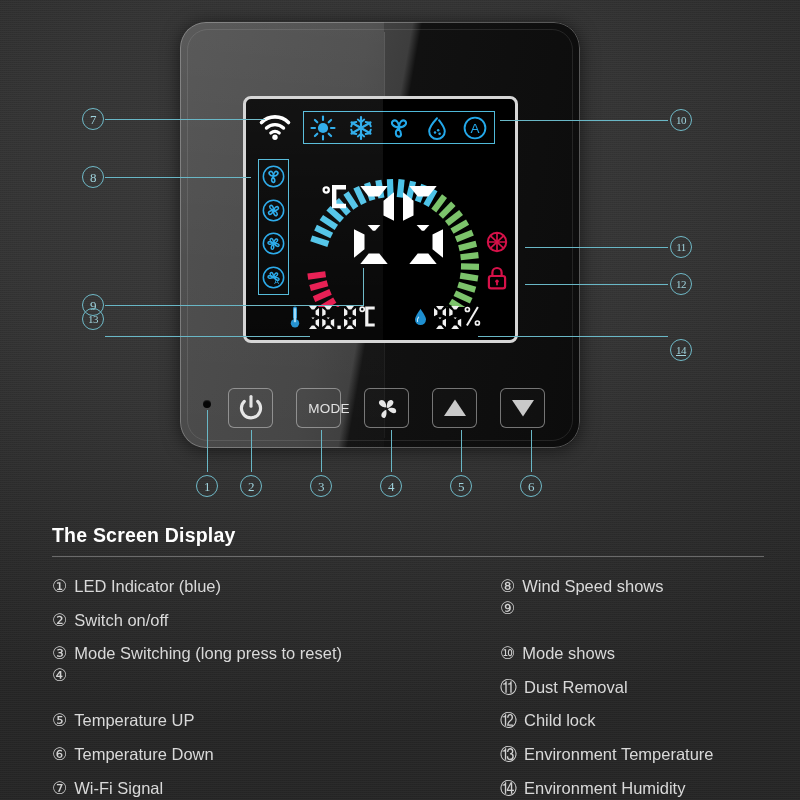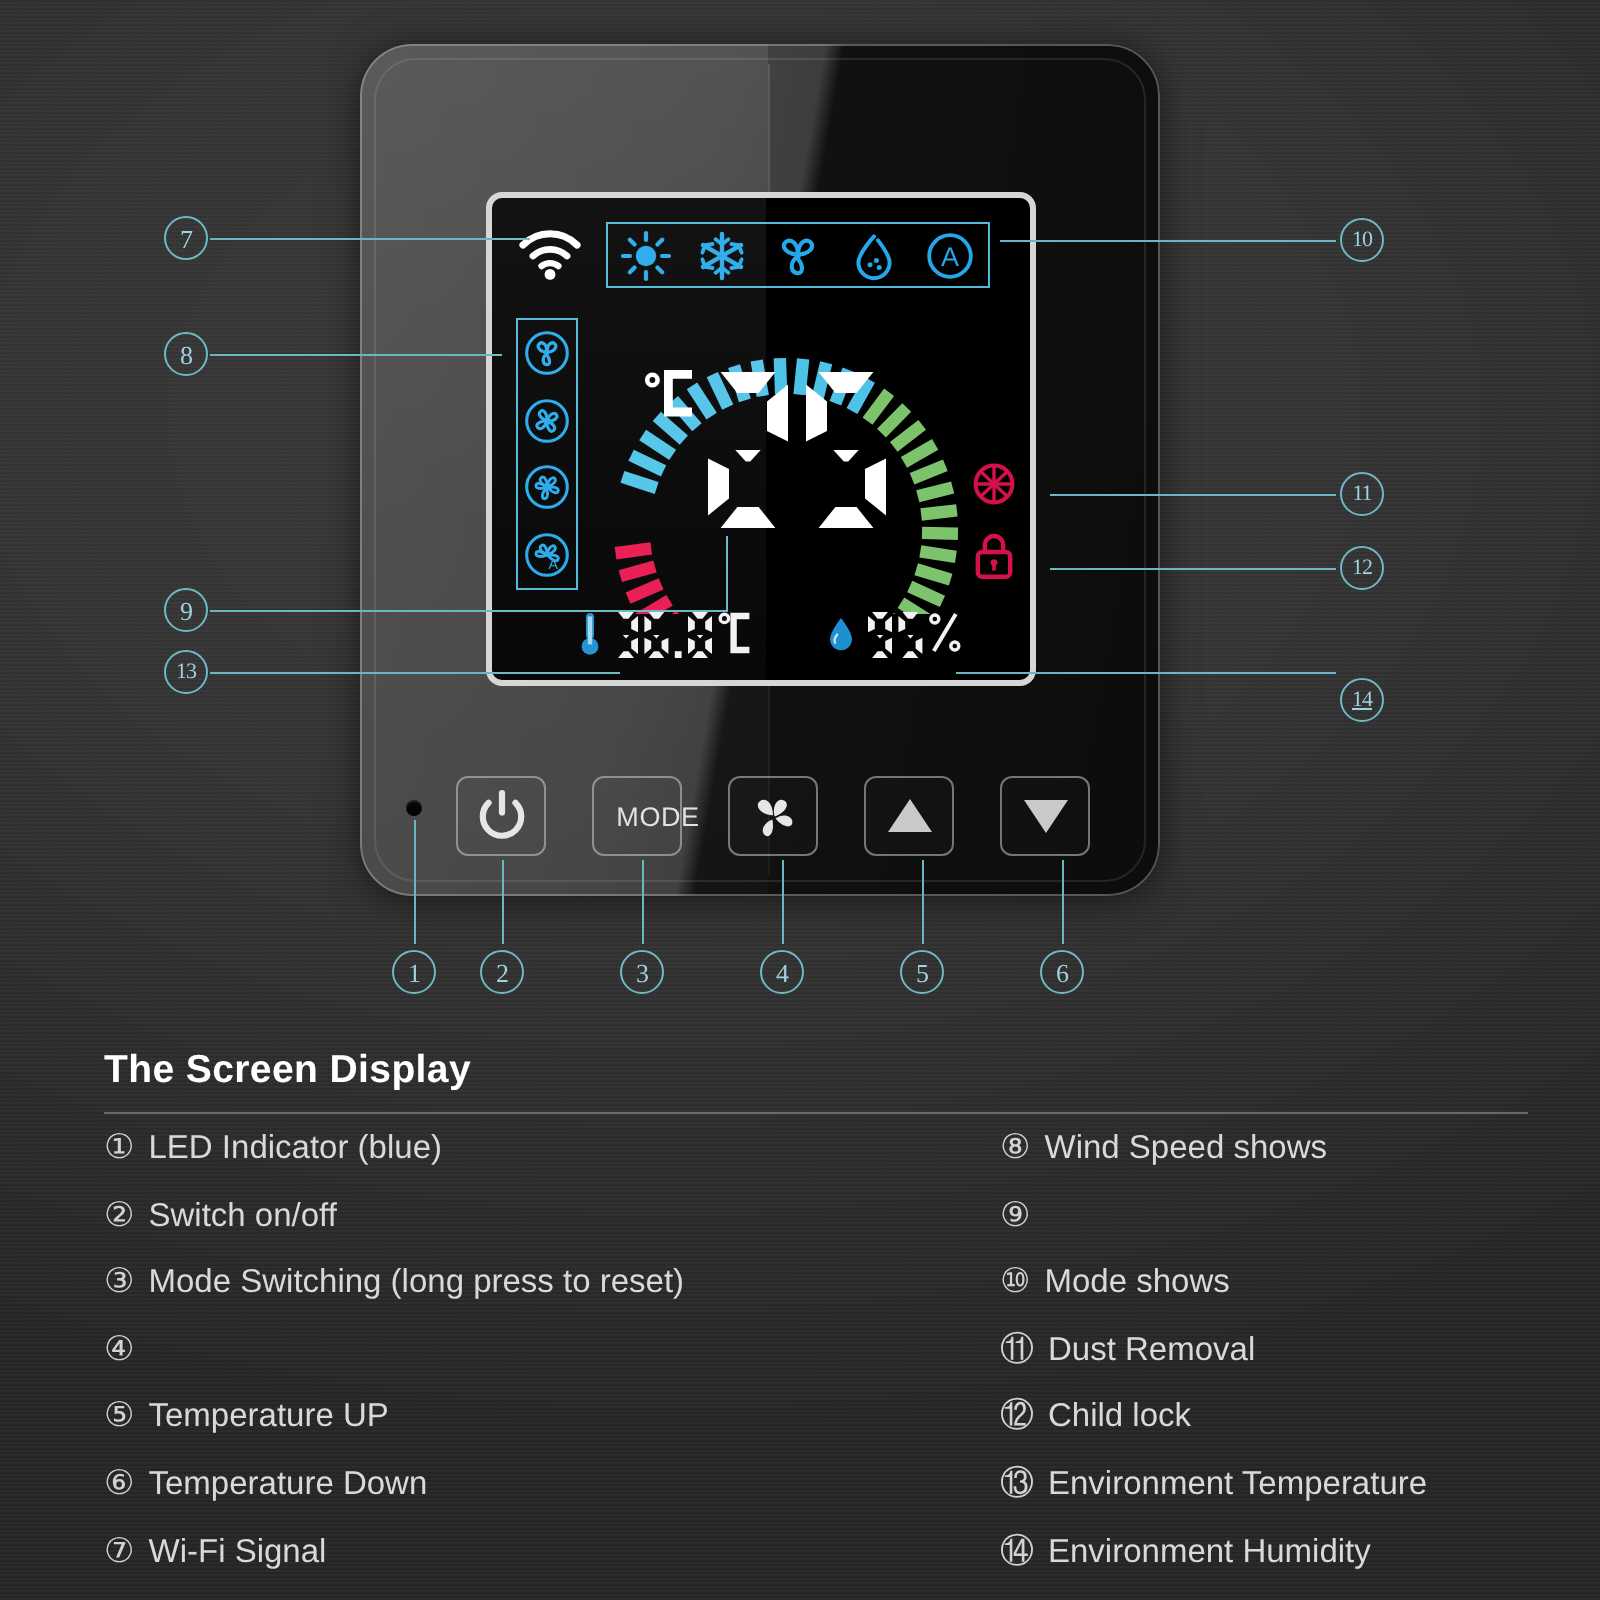--- a/index.html
+++ b/index.html
@@ -192,21 +192,21 @@
     height: 33.6px;
   }
   .lnum {
     color: #d2d2d2; font-size: 17px;
     font-family: "DejaVu Sans", sans-serif;
     flex: 0 0 auto; line-height: 1;
   }
   .ltext {
     color: #d9d9d9; font-size: 16.5px;
     font-family: "Liberation Sans", sans-serif;
-    white-space: nowrap; line-height: 1;
+    white-space: nowrap; line-height: 1; margin-top: 12px;
   }
 </style>
 </head>
 <body>
 
 <div id="root">
   <div id="grain"></div>
 
   <div id="device">
     <div id="device-glare"></div>
@@ -515,21 +515,21 @@
     <div class="cnum" style="left:82px; top:108px;">7</div>
 
     <div class="cline ch" style="left:105px; top:177px; width:146px;"></div>
     <div class="cnum" style="left:82px; top:166px;">8</div>
 
     <div class="cline ch" style="left:105px; top:305px; width:259px;"></div>
     <div class="cline cv" style="left:363px; top:268px; height:38px;"></div>
     <div class="cnum" style="left:82px; top:294px;">9</div>
 
     <div class="cline ch" style="left:105px; top:336px; width:205px;"></div>
-    <div class="cnum two" style="left:82px; top:325px;">13</div>
+    <div class="cnum two" style="left:82px; top:308px;">13</div>
 
     <div class="cline ch" style="left:500px; top:120px; width:168px;"></div>
     <div class="cnum two" style="left:670px; top:109px;text-align:center;">10</div>
 
     <div class="cline ch" style="left:525px; top:247px; width:143px;"></div>
     <div class="cnum two" style="left:670px; top:236px;">11</div>
 
     <div class="cline ch" style="left:525px; top:284px; width:143px;"></div>
     <div class="cnum two" style="left:670px; top:273px;">12</div>
 

